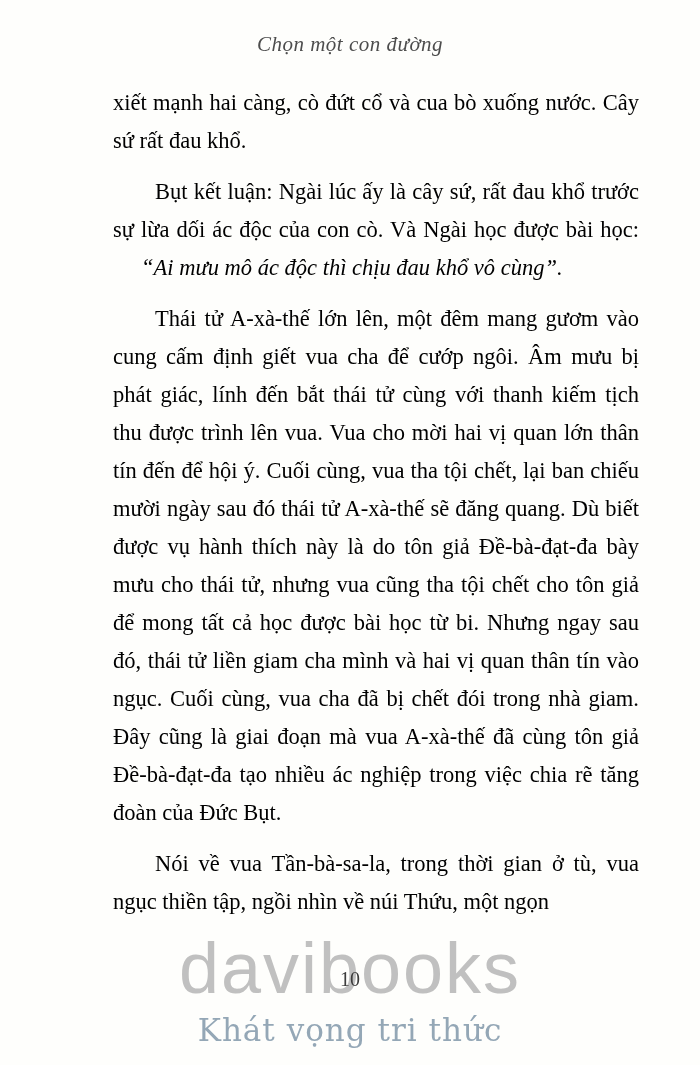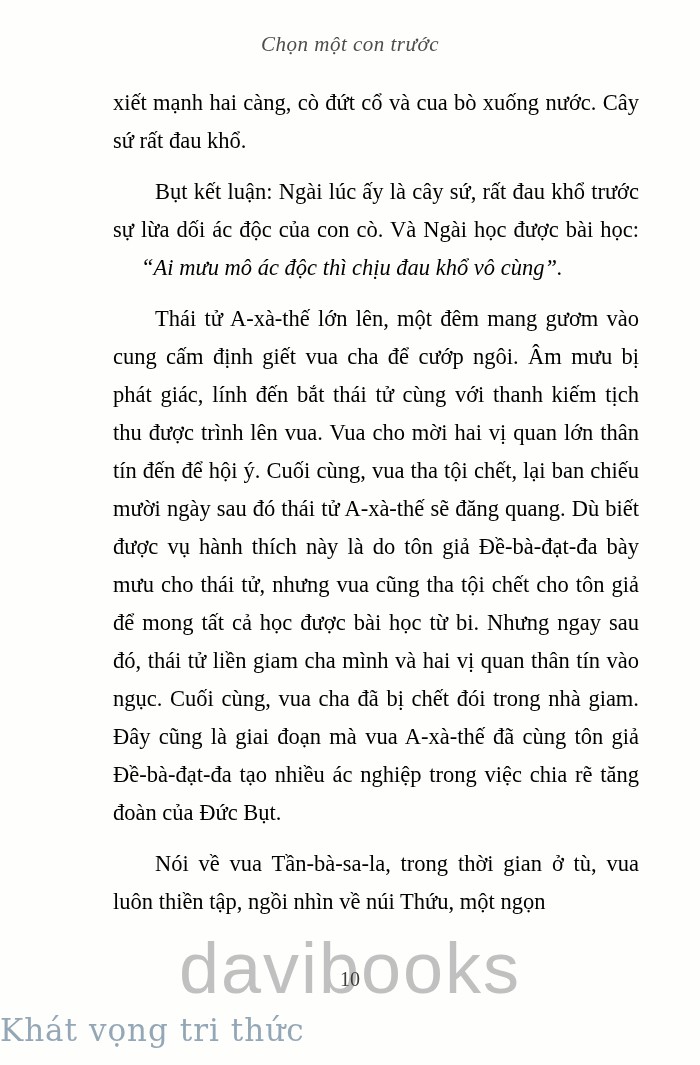--- a/index.html
+++ b/index.html
@@ -52,20 +52,21 @@
     opacity: 0.72;
     letter-spacing: 2px;
     z-index: 1;
     font-family: Liberation Sans, sans-serif;
   }
   .watermark-tagline {
     position: absolute;
     top: 1012px;
     left: 0;
     width: 100%;
+    text-align: center;
     font-size: 31px;
     color: #8fa3b3;
     opacity: 0.95;
     letter-spacing: 1px;
     z-index: 1;
     font-family: "DejaVu Serif", serif;
   }
   .page-number {
     position: absolute;
     top: 968px;
@@ -75,27 +76,27 @@
     font-size: 20px;
     color: #3c3c3c;
     z-index: 2;
   }
 </style>
 </head>
 <body>
 
 <div class="page">
 
-  <div class="running-header">Chọn một con trước</div>
+  <div class="running-header">Chọn một con đường</div>
 
   <div class="body-text">
       <p class="para"><span>xiết mạnh hai càng, cò đứt cổ và cua bò xuống nước. Cây sứ rất đau khổ.</span></p>
       <p class="para"><span>Bụt kết luận: Ngài lúc ấy là cây sứ, rất đau khổ trước sự lừa dối ác độc của con cò. Và Ngài học được bài học: </span><span class="italic">“Ai mưu mô ác độc thì chịu đau khổ vô cùng”.</span></p>
       <p class="para"><span>Thái tử A-xà-thế lớn lên, một đêm mang gươm vào cung cấm định giết vua cha để cướp ngôi. Âm mưu bị phát giác, lính đến bắt thái tử cùng với thanh kiếm tịch thu được trình lên vua. Vua cho mời hai vị quan lớn thân tín đến để hội ý. Cuối cùng, vua tha tội chết, lại ban chiếu mười ngày sau đó thái tử A-xà-thế sẽ đăng quang. Dù biết được vụ hành thích này là do tôn giả Đề-bà-đạt-đa bày mưu cho thái tử, nhưng vua cũng tha tội chết cho tôn giả để mong tất cả học được bài học từ bi. Nhưng ngay sau đó, thái tử liền giam cha mình và hai vị quan thân tín vào ngục. Cuối cùng, vua cha đã bị chết đói trong nhà giam. Đây cũng là giai đoạn mà vua A-xà-thế đã cùng tôn giả Đề-bà-đạt-đa tạo nhiều ác nghiệp trong việc chia rẽ tăng đoàn của Đức Bụt.</span></p>
-      <p class="para"><span>Nói về vua Tần-bà-sa-la, trong thời gian ở tù, vua luôn thiền tập, ngồi nhìn về núi Thứu, một ngọn</span></p>
+      <p class="para"><span>Nói về vua Tần-bà-sa-la, trong thời gian ở tù, vua ngục thiền tập, ngồi nhìn về núi Thứu, một ngọn</span></p>
     </div>
 
   <div class="watermark-brand">davibooks</div>
 
   <div class="page-number">10</div>
 
   <div class="watermark-tagline">Khát vọng tri thức</div>
 
 </div>
 

